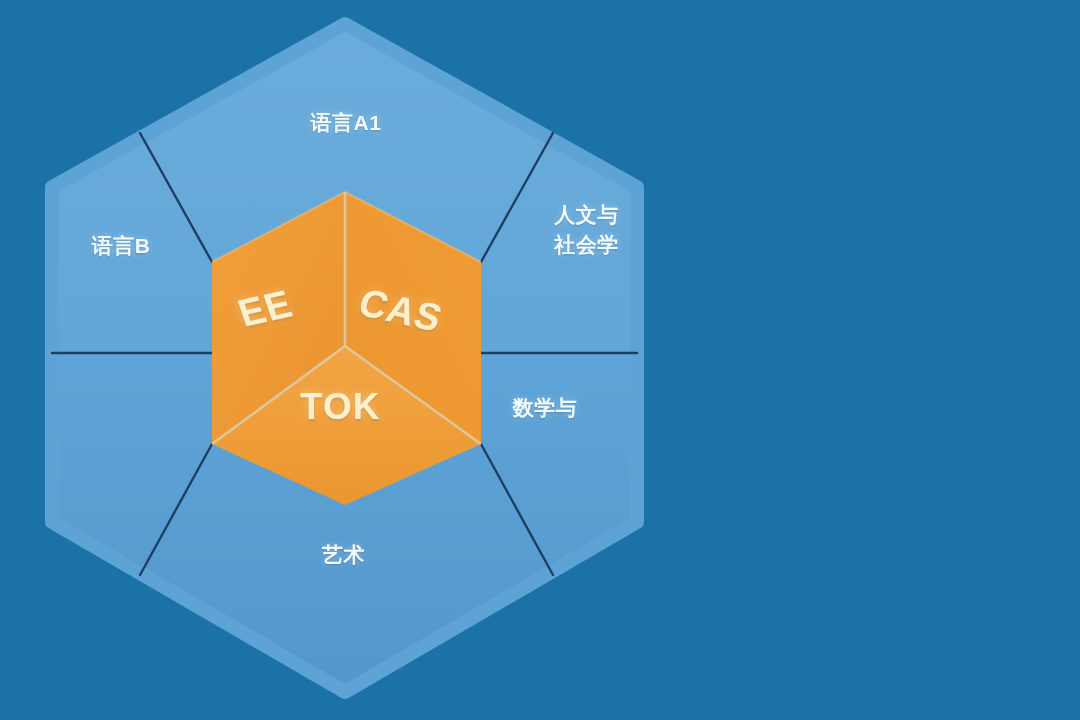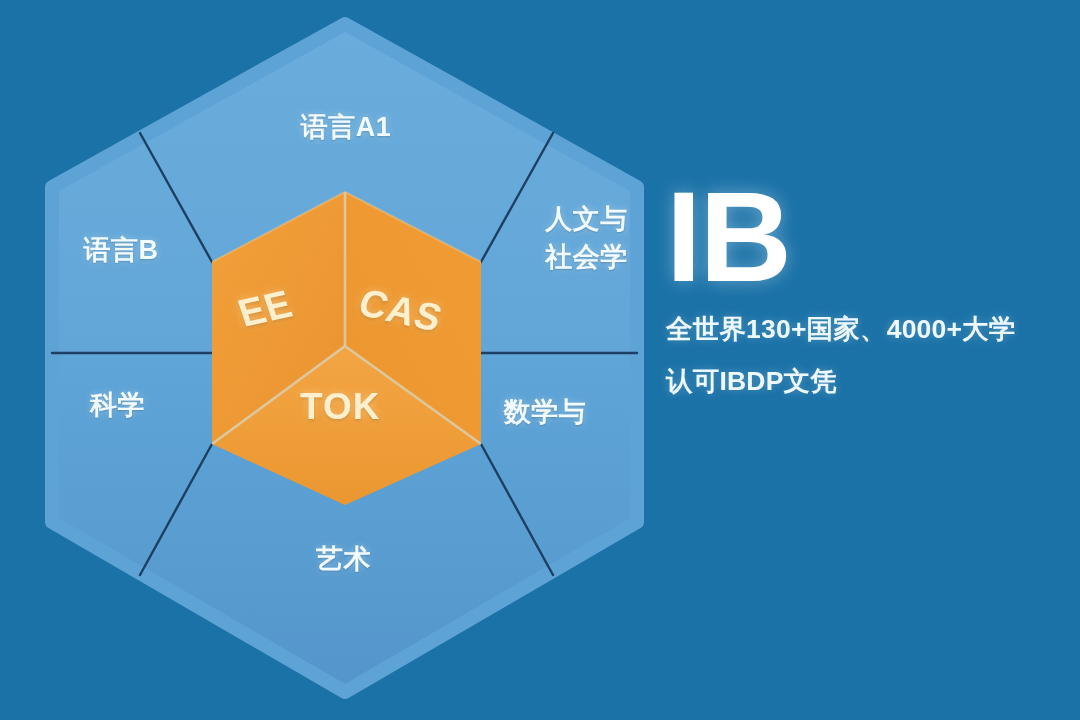--- a/index.html
+++ b/index.html
@@ -12,21 +12,21 @@
   #stage { position:absolute; inset:0; width:1080px; height:720px; }
 
   
   #diagram { position:absolute; left:0; top:0; width:1080px; height:720px; }
 
   
   .seg-label {
     position:absolute;
     color:#f2fbff;
     font-weight:700;
-    font-size:27px;
+    font-size:21px;
     line-height:1.42;
     text-align:center;
     letter-spacing:.5px;
     text-shadow:0 0 7px rgba(255,255,255,.32), 0 1px 2px rgba(10,50,80,.30);
     white-space:nowrap;
     pointer-events:none;
   }
   .seg-label span { display:block; }
 
   #lbl-lang-a1   { left:231px; top:108px; width:230px; }
@@ -161,30 +161,24 @@
   <div class="seg-label" id="lbl-humanities">
     <span>人文与</span>
     <span>社会学</span>
   </div>
 
   <div class="seg-label" id="lbl-math">
     <span>数学与</span>
   </div>
 
   <div class="seg-label" id="lbl-science">
-    <span>科学</span>
   </div>
 
   <div class="seg-label" id="lbl-arts">
     <span>艺术</span>
   </div>
 
   <div class="cube-label" id="lbl-ee">EE</div>
   <div class="cube-label" id="lbl-cas">CAS</div>
   <div class="cube-label" id="lbl-tok">TOK</div>
 
-  <div id="right-block">
-    <div id="ib-logo">IB</div>
-    <div class="tag-line" id="tag-1">全世界130+国家、4000+大学</div>
-    <div class="tag-line" id="tag-2">认可IBDP文凭</div>
-  </div>
 
 </div>
 
 </body></html>

